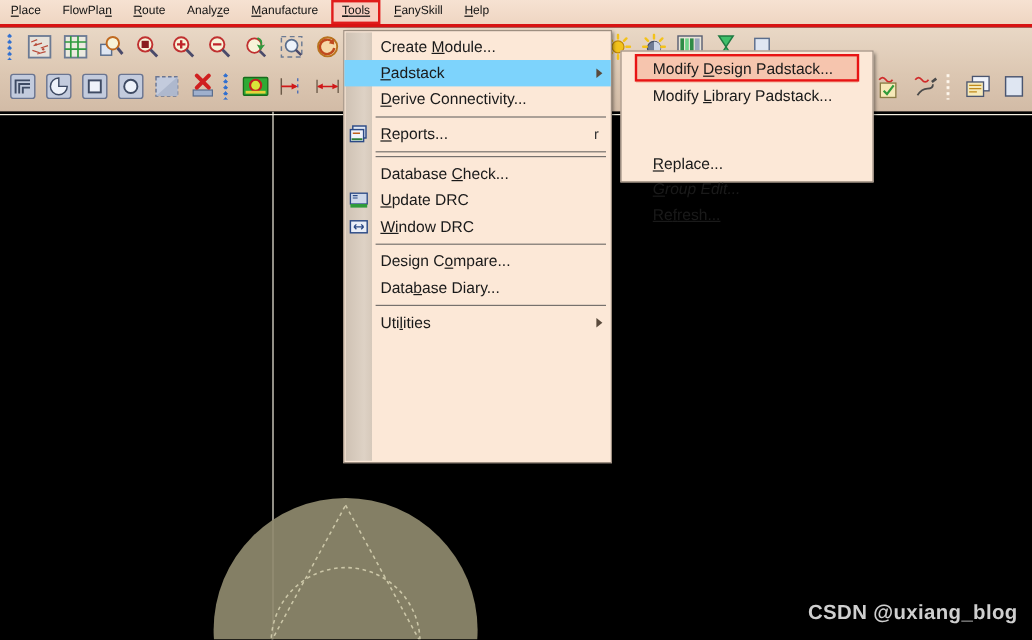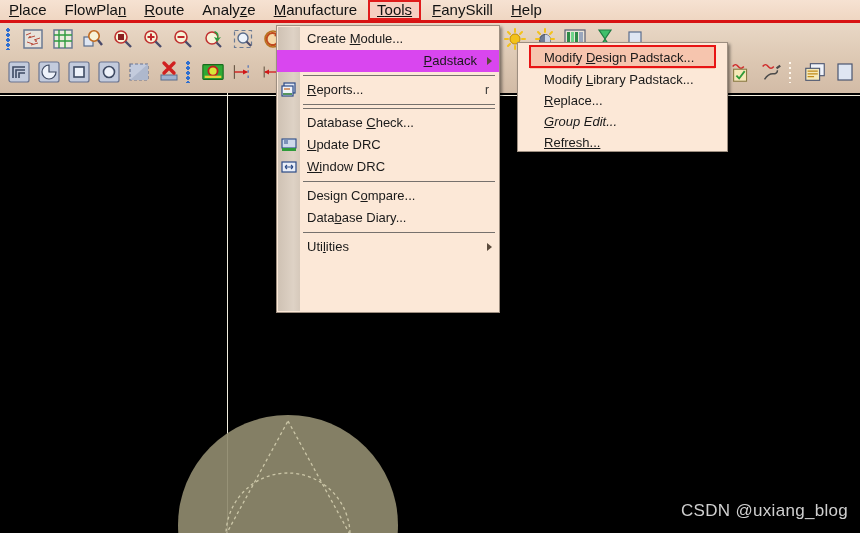--- a/index.html
+++ b/index.html
@@ -10,21 +10,21 @@
     position:relative;
   }
   #app{position:absolute;inset:0;width:860px;height:533px;overflow:hidden;}
 
   
   .menubar{
     position:absolute;left:0;top:0;width:860px;height:20px;
     background:linear-gradient(#f6e2d2,#efd6c2);
     border-bottom:3px solid #d81313;
     display:flex;align-items:center;
-    font-size:15px;color:#111;
+    font-size:10px;color:#111;
   }
   .menubar .mi{
     padding:1px 9px;margin:0;white-space:nowrap;line-height:16px;
   }
   .menubar .mi.boxed{
     border:2px solid #e01b1b;background:#f7cfc2;padding:0 7px;margin:0 2px;text-decoration:underline;
   }
   .acc{text-decoration:underline;}
 
   
@@ -49,21 +49,21 @@
     display:flex;align-items:center;justify-content:center;
   }
   .tbtn svg{display:block;}
   .tlabel{
     font-size:12px;color:#3a3a3a;margin:0 6px;flex:none;letter-spacing:.5px;
   }
 
   
   .canvas{
     position:absolute;left:0;top:93px;width:860px;height:440px;
-    background:#000;overflow:hidden;
+    background:#000;overflow:hidden;font-weight:bold;
   }
   .canvas .hline{
     position:absolute;left:0;top:2px;width:860px;height:1px;background:#f3efe0;
   }
   .canvas .vline{
     position:absolute;left:227px;top:0;width:1px;height:440px;background:#f3efe0;
   }
   .logo{
     position:absolute;left:176px;top:320px;width:225px;height:225px;
   }
@@ -86,21 +86,21 @@
   .menu .gutter{
     position:absolute;left:1px;top:1px;bottom:1px;width:22px;
     background:linear-gradient(90deg,#cfc2b4,#ded2c5 70%,#d6c9bb);
   }
   .mrow{
     position:relative;height:22px;line-height:22px;
     padding-left:30px;padding-right:22px;white-space:nowrap;
     display:flex;align-items:center;
   }
   .mrow .txt{flex:1;}
-  .mrow.hl{background:#d946ef;text-align:right;}
+  .mrow.hl{background:#7dd3fc;}
   .mrow .arrow{
     position:absolute;right:7px;top:50%;margin-top:-4px;
     width:0;height:0;border-left:5px solid #5a4a3c;
     border-top:4px solid transparent;border-bottom:4px solid transparent;
   }
   .mrow .short{
     position:absolute;right:10px;color:#333;font-size:12px;
   }
   .msep{
     height:1px;margin:3px 4px 3px 26px;background:#4a4a4a;opacity:.75;
@@ -397,33 +397,36 @@
         <circle cx="112" cy="122" r="62"></circle>
         <path d="M112 122 h62 v44 h-62"></path>
         <path d="M18 180 H206"></path>
       </g>
       <path d="M112 122 h58 v42 h-58 z" fill="none" stroke="#d9d4b4" stroke-width="1.3" stroke-dasharray="3 3" opacity=".85"></path>
     </svg>
 
     <div class="watermark">CSDN @uxiang_blog</div>
   </div>
 
-  <div class="menu" style="left:276px;top:25px;width:224px;height:288px;">
+  <div class="menu" style="left:286px;top:25px;width:224px;height:361px;">
     <div class="gutter"></div>
 
     <div class="mrow">
       <span class="txt">Create <span class="acc">M</span>odule...</span>
     </div>
 
     <div class="mrow hl">
       <span class="txt"><span class="acc">P</span>adstack</span>
       <span class="arrow"></span>
     </div>
 
 
+    <div class="mrow">
+      <span class="txt"><span class="acc">D</span>erive Connectivity...</span>
+    </div>
 
     <div class="msep"></div>
 
     <div class="mrow">
       <span class="gicon">
         <svg width="18" height="17" viewBox="0 0 18 17">
           <rect x="4" y="2" width="11" height="10" fill="#dfe6f2" stroke="#2b4a86" stroke-width="1.2"></rect>
           <rect x="2" y="5" width="11" height="10" fill="#f0f3fa" stroke="#2b4a86" stroke-width="1.2"></rect>
           <path d="M3 13h9" stroke="#2f7d3a" stroke-width="1.6"></path>
           <path d="M4 8h6" stroke="#c0601a" stroke-width="1.2"></path>
@@ -485,21 +488,21 @@
   <div class="menu" style="left:517px;top:42px;width:211px;height:110px;padding:3px 12px;">
 
     <div class="mrow submenu-row-hl" style="padding-left:14px;height:23px;line-height:23px;">
       <span class="txt">Modify <span class="acc">D</span>esign Padstack...</span>
     </div>
 
     <div class="mrow" style="padding-left:14px;height:21px;line-height:21px;">
       <span class="txt">Modify <span class="acc">L</span>ibrary Padstack...</span>
     </div>
 
-    <div class="mrow" style="padding-left:14px;height:21px;line-height:21px;">
+    <div class="mrow" style="padding-left:14px;height:21px;line-height:21px;margin-top:36px;">
       <span class="txt"><span class="acc">R</span>eplace...</span>
     </div>
 
     <div class="mrow" style="padding-left:14px;height:21px;line-height:21px;font-style:italic;">
       <span class="txt"><span class="acc">G</span>roup Edit...</span>
     </div>
 
     <div class="mrow" style="padding-left:14px;height:21px;line-height:21px;text-decoration:underline;">
       <span class="txt">Re<span class="acc">f</span>resh...</span>
     </div>

